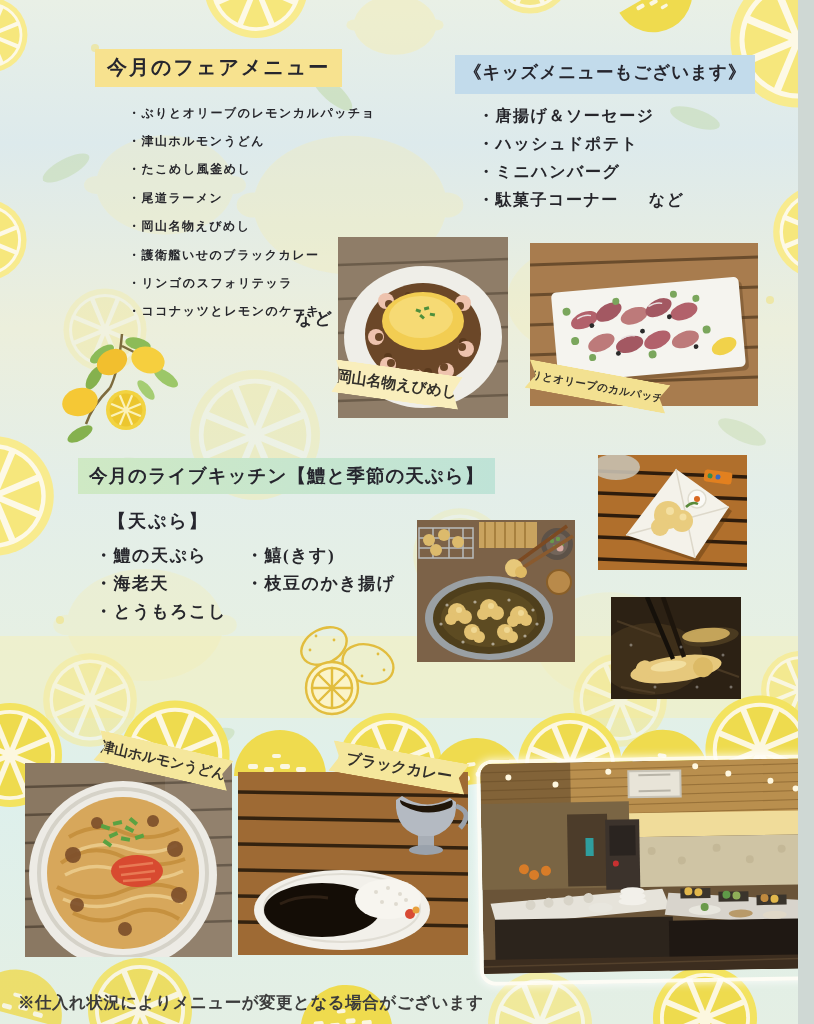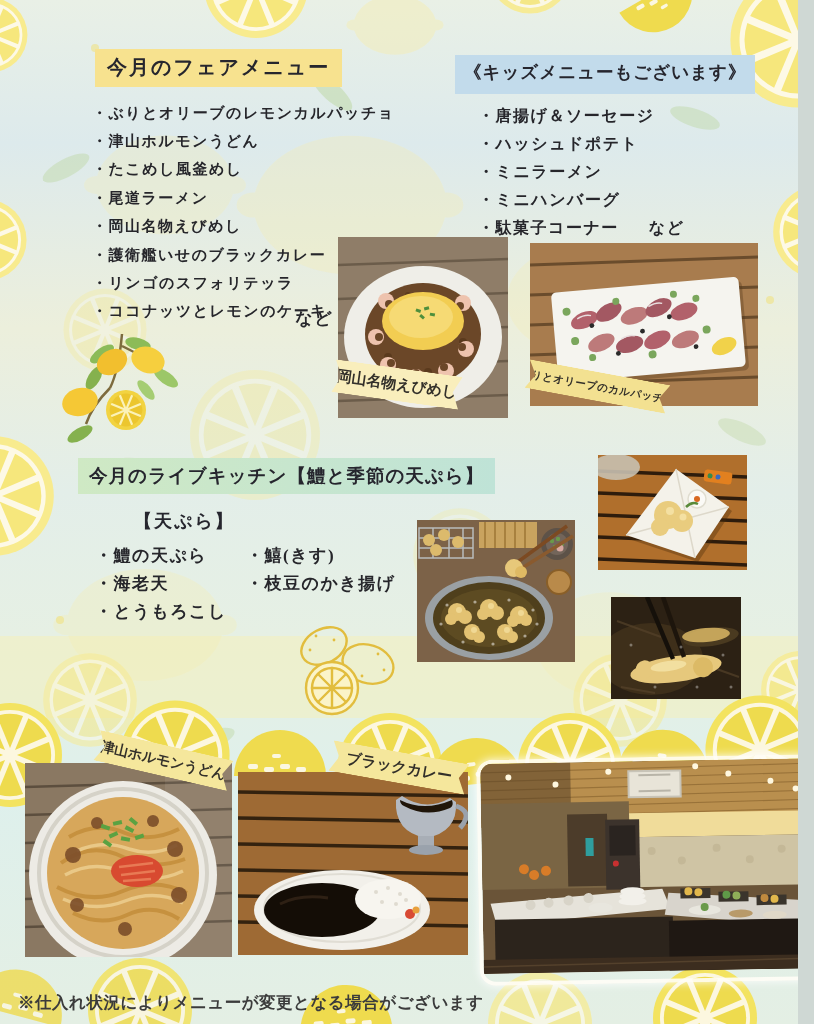--- a/index.html
+++ b/index.html
@@ -7,26 +7,26 @@
     position:relative;width:798px;height:1024px;overflow:hidden;
     font-family:Liberation Serif, serif;
     background:linear-gradient(180deg,#e9f0e6 0%,#ddeaec 14%,#ecefdc 32%,#e3eee9 48%,#e6f0e4 62%,#def0ec 78%,#e4efe4 100%);
   }
   .bg-svg{position:absolute;left:0;top:0;}
   
   .hl{position:absolute;display:inline-block;font-weight:bold;color:#26262e;white-space:nowrap;}
   .hl-fair{left:95px;top:49px;font-size:20px;letter-spacing:2px;background:#f7e28f;padding:5px 12px 6px;}
   .hl-kids{left:455px;top:55px;font-size:17.5px;letter-spacing:1px;background:#c2dbeb;padding:5px 9px 10px;}
   .hl-live{left:78px;top:458px;font-size:18.5px;letter-spacing:1px;background:linear-gradient(90deg,#cfe9c4,#bfe3d7);padding:5px 11px 6px;}
-  .sub-tempura{position:absolute;left:108px;top:509px;font-size:18px;font-weight:bold;letter-spacing:2px;color:#26262e;margin-left:26px;}
+  .sub-tempura{position:absolute;left:108px;top:509px;font-size:18px;font-weight:bold;letter-spacing:2px;color:#26262e;}
   
   .mlist{position:absolute;margin:0;padding:0;list-style:none;}
   .mlist li{height:28.4px;display:flex;align-items:center;font-weight:bold;color:#26262b;letter-spacing:1.5px;white-space:nowrap;}
   .fair-list{left:92px;top:99px;}
-  .fair-list li{font-size:15px;}
+  .fair-list li{font-size:12px;margin-left:36px;}
   .kids-list{left:478px;top:102px;}
   .kids-list li{font-size:16px;height:28.2px;}
   .kids-suffix{margin-left:30px;}
   .nado-fair{position:absolute;left:92px;top:307px;width:242px;text-align:right;font-size:17px;font-weight:bold;letter-spacing:2px;color:#26262b;}
   .temp-col1{left:95px;top:541px;}
   .temp-col2{left:246px;top:541px;}
   .temp-col1 li,.temp-col2 li{font-size:17px;}
   
   .photo{position:absolute;overflow:hidden;}
   .photo svg{display:block;}
@@ -196,21 +196,20 @@
     <li>・護衛艦いせのブラックカレー</li>
     <li>・リンゴのスフォリテッラ</li>
     <li>・ココナッツとレモンのケーキ</li>
   </ul>
   <div class="nado-fair">など</div>
 
   <div class="hl hl-kids">《キッズメニューもございます》</div>
   <ul class="mlist kids-list">
     <li>・唐揚げ＆ソーセージ</li>
     <li>・ハッシュドポテト</li>
-    <li>・ミニラーメン</li>
     <li>・ミニハンバーグ</li>
     <li>
       <span>・駄菓子コーナー</span>
       <span class="kids-suffix">など</span>
     </li>
   </ul>
 
   <div class="photo ph-ebimeshi">
     <svg width="170" height="181" viewBox="0 0 170 181">
       <rect width="170" height="181" fill="#8f7d68"></rect>

